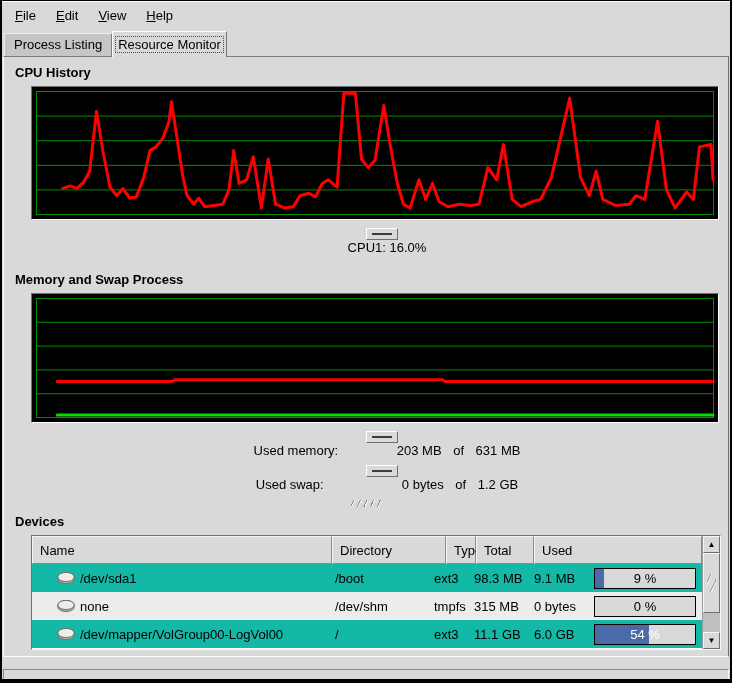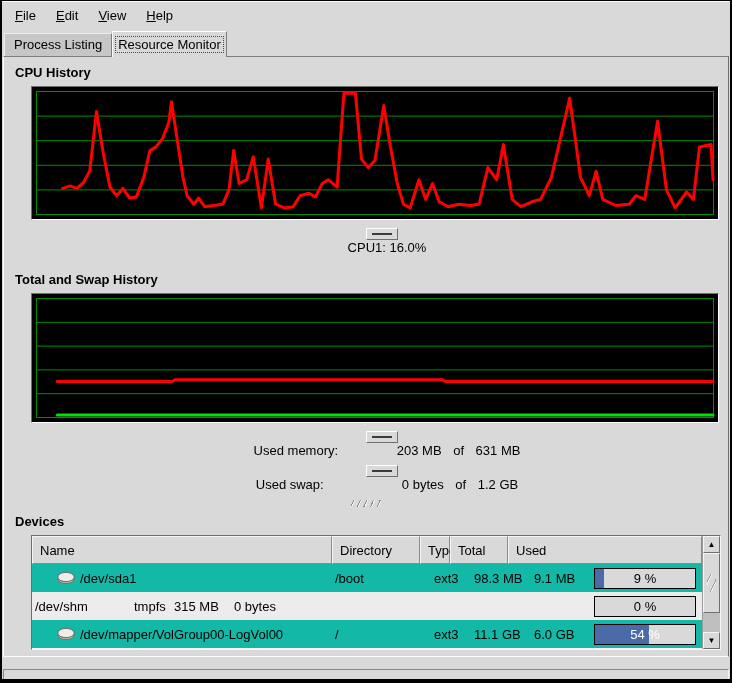--- a/index.html
+++ b/index.html
@@ -43,21 +43,21 @@
   .paned-handle { height: 9px; display: flex; justify-content: center; align-items: center; margin-top: 2px; }
   .grip { width: 30px; height: 7px;
           background: repeating-linear-gradient(115deg, transparent 0 2px, #8b8b8b 2px 3px, #f4f4f4 3px 4px, transparent 4px 6px); }
   
   .table-frame { margin-left: 27px; width: 690px; height: 115px; display: flex;
                  border: 1px solid; border-color: #6e6e6e #f7f7f7 #f7f7f7 #6e6e6e; background: #fff; }
   .tree { flex: 1; display: flex; flex-direction: column; overflow: hidden; }
   .header-row { display: flex; height: 28px; flex: none; }
   .header-cell { background: #d9d9d9; border: 1px solid; border-color: #f5f5f5 #8a8a8a #8a8a8a #f5f5f5;
                  display: flex; align-items: center; padding: 0 7px; cursor: default; }
-  .hc-name { width: 300px; } .hc-dir { width: 88px; } .hc-type { width: 30px; }
+  .hc-name { width: 300px; } .hc-dir { width: 114px; } .hc-type { width: 30px; }
   .hc-total { width: 58px; } .hc-used { flex: 1; }
   .rows { flex: 1; }
   .device-row { display: flex; height: 28px; align-items: center; background: #14b8a6; cursor: default; }
   .device-row:nth-child(even) { background: #ececec; }
   .cell { white-space: nowrap; overflow: hidden; }
   .c-name { width: 300px; display: flex; align-items: center; padding-left: 24px; }
   .c-name .devname { margin-left: 4px; }
   .c-dir { width: 102px; padding-left: 3px; }
   .c-type { width: 40px; }
   .c-total { width: 58px; }
@@ -117,21 +117,21 @@
   </div>
   <div class="legend-row">
     <div class="swatch-btn">
       <div class="swatch-color" id="cpu-swatch" style="background: rgb(255, 0, 0);"></div>
     </div>
     <span class="legend-text">CPU1: 16.0%</span>
   </div>
 
   <div class="spacer10"></div>
 
-  <div class="section-heading">Total and Swap History</div>
+  <div class="section-heading">Memory and Swap Process</div>
   <div class="graph-frame">
     <svg id="mem-chart" width="686" height="128">
         <rect x="4.5" y="4.5" width="677" height="119" fill="none" stroke="#008f00"></rect>
         <line x1="5" x2="681" y1="28.3" y2="28.3" stroke="#008f00" stroke-width="1"></line>
         <line x1="5" x2="681" y1="52.1" y2="52.1" stroke="#008f00" stroke-width="1"></line>
         <line x1="5" x2="681" y1="75.9" y2="75.9" stroke="#008f00" stroke-width="1"></line>
         <line x1="5" x2="681" y1="99.7" y2="99.7" stroke="#008f00" stroke-width="1"></line>
         <polyline points="25.3,87.4 140.2,87.4 142.9,85.7 410.6,85.7 413.3,87.4 681.0,87.4" fill="none" stroke="#ff0000" stroke-width="3" stroke-linejoin="round" stroke-linecap="round"></polyline>
         <polyline points="25.3,120.9 681.0,120.9" fill="none" stroke="#00e000" stroke-width="3" stroke-linejoin="round" stroke-linecap="round"></polyline>
       </svg>
@@ -202,20 +202,29 @@
     <div class="cell c-used">
       <span class="used-text">9.1 MB</span>
       <div class="pbar">
         <div class="pbar-fill" style="width: 9%;"></div>
         <div class="pbar-label">9 %</div>
       </div>
     </div>
   </div>
 
   <div class="device-row">
+    <div class="cell c-name">
+      <svg width="20" height="14" viewBox="0 0 20 14">
+        <ellipse cx="10" cy="8" rx="8.2" ry="4.6" fill="#b9b9b3" stroke="#72726c" stroke-width="1"></ellipse>
+        <ellipse cx="10" cy="6" rx="8.2" ry="4.6" fill="#ededе8" stroke="#72726c" stroke-width="1"></ellipse>
+        <ellipse cx="10" cy="6" rx="8.2" ry="4.6" fill="#ededea" stroke="#72726c" stroke-width="1"></ellipse>
+        <ellipse cx="13.5" cy="9.8" rx="1.3" ry="0.8" fill="#a8c8a0"></ellipse>
+      </svg>
+      <span class="devname">none</span>
+    </div>
     <div class="cell c-dir">/dev/shm</div>
     <div class="cell c-type">tmpfs</div>
     <div class="cell c-total">315 MB</div>
     <div class="cell c-used">
       <span class="used-text">0 bytes</span>
       <div class="pbar">
         <div class="pbar-fill" style="width: 0%;"></div>
         <div class="pbar-label">0 %</div>
       </div>
     </div>

